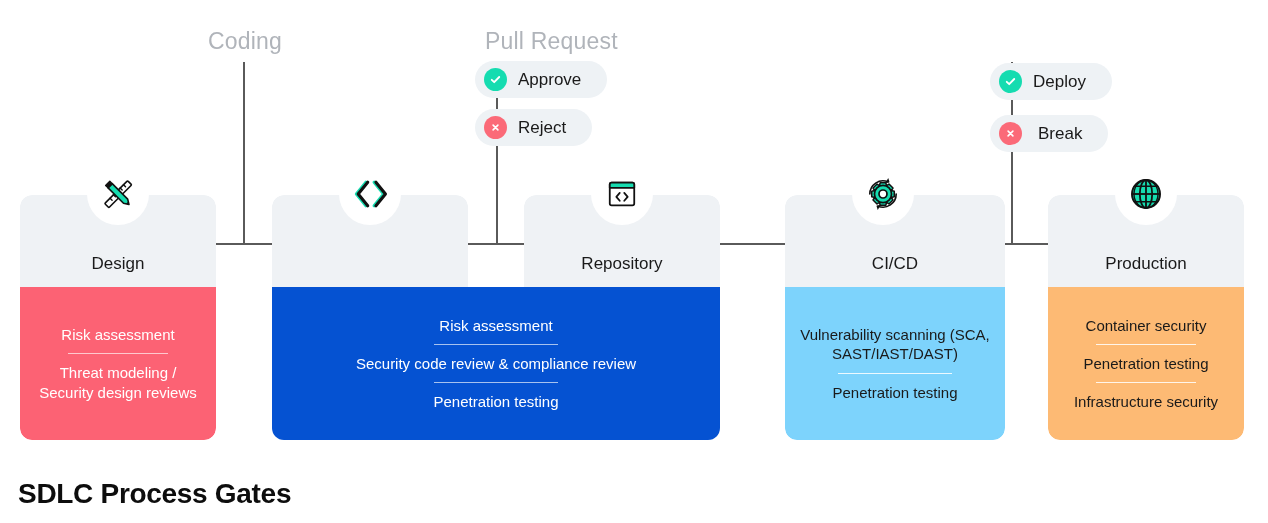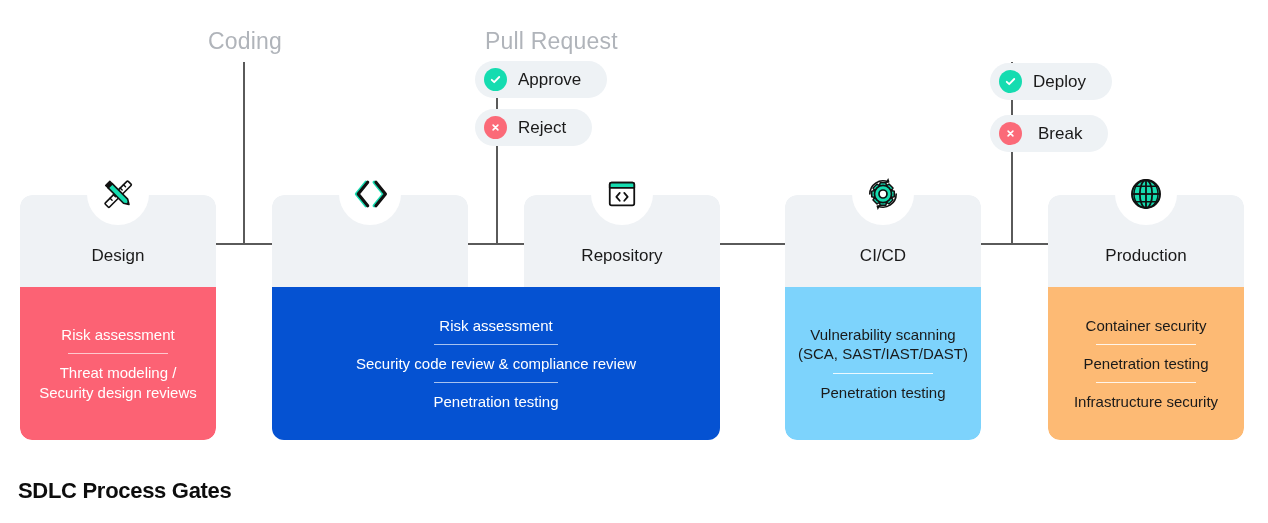--- a/index.html
+++ b/index.html
@@ -78,21 +78,21 @@
     position: absolute;
     top: 0;
     left: 0;
     right: 0;
     height: 92px;
     background: #eff2f5;
     border-radius: 12px 12px 0 0;
   }
   .card-title {
     position: absolute;
-    top: 4px;
+    top: 12px;
     left: 0;
     right: 0;
     height: 92px;
     display: flex;
     align-items: flex-end;
     justify-content: center;
     padding-bottom: 25px;
     box-sizing: border-box;
     font-size: 17px;
     color: #1a1a1a;
@@ -158,21 +158,21 @@
     justify-content: center;
     z-index: 5;
   }
   .icon-notch svg { display: block; }
 
   
   .caption {
     position: absolute;
     left: 18px;
     top: 478px;
-    font-size: 22px;
+    font-size: 28px;
     font-weight: bold;
     letter-spacing: -0.3px;
     color: #0d0d0d;
   }
 </style>
 </head>
 <body>
 
 <div class="conn-h" style="left:205px; top:243px; width:80px;"></div>
 <div class="conn-h" style="left:455px; top:243px; width:82px;"></div>
@@ -242,21 +242,21 @@
 </div>
 
 <div class="wide-body">
   <div class="item">Risk assessment</div>
   <div class="divider"></div>
   <div class="item">Security code review &amp; compliance review</div>
   <div class="divider"></div>
   <div class="item">Penetration testing</div>
 </div>
 
-<div class="card" style="left:785px;">
+<div class="card" style="left:785px;padding-left:24px;">
   <div class="card-head"></div>
   <div class="card-title">CI/CD</div>
   <div class="card-body" style="background:#7dd3fc; color:#1a1a1a;">
     <div class="item">Vulnerability scanning (SCA, SAST/IAST/DAST)</div>
     <div class="divider dark-on-light"></div>
     <div class="item">Penetration testing</div>
   </div>
 </div>
 
 <div class="card" style="left:1048px;">

